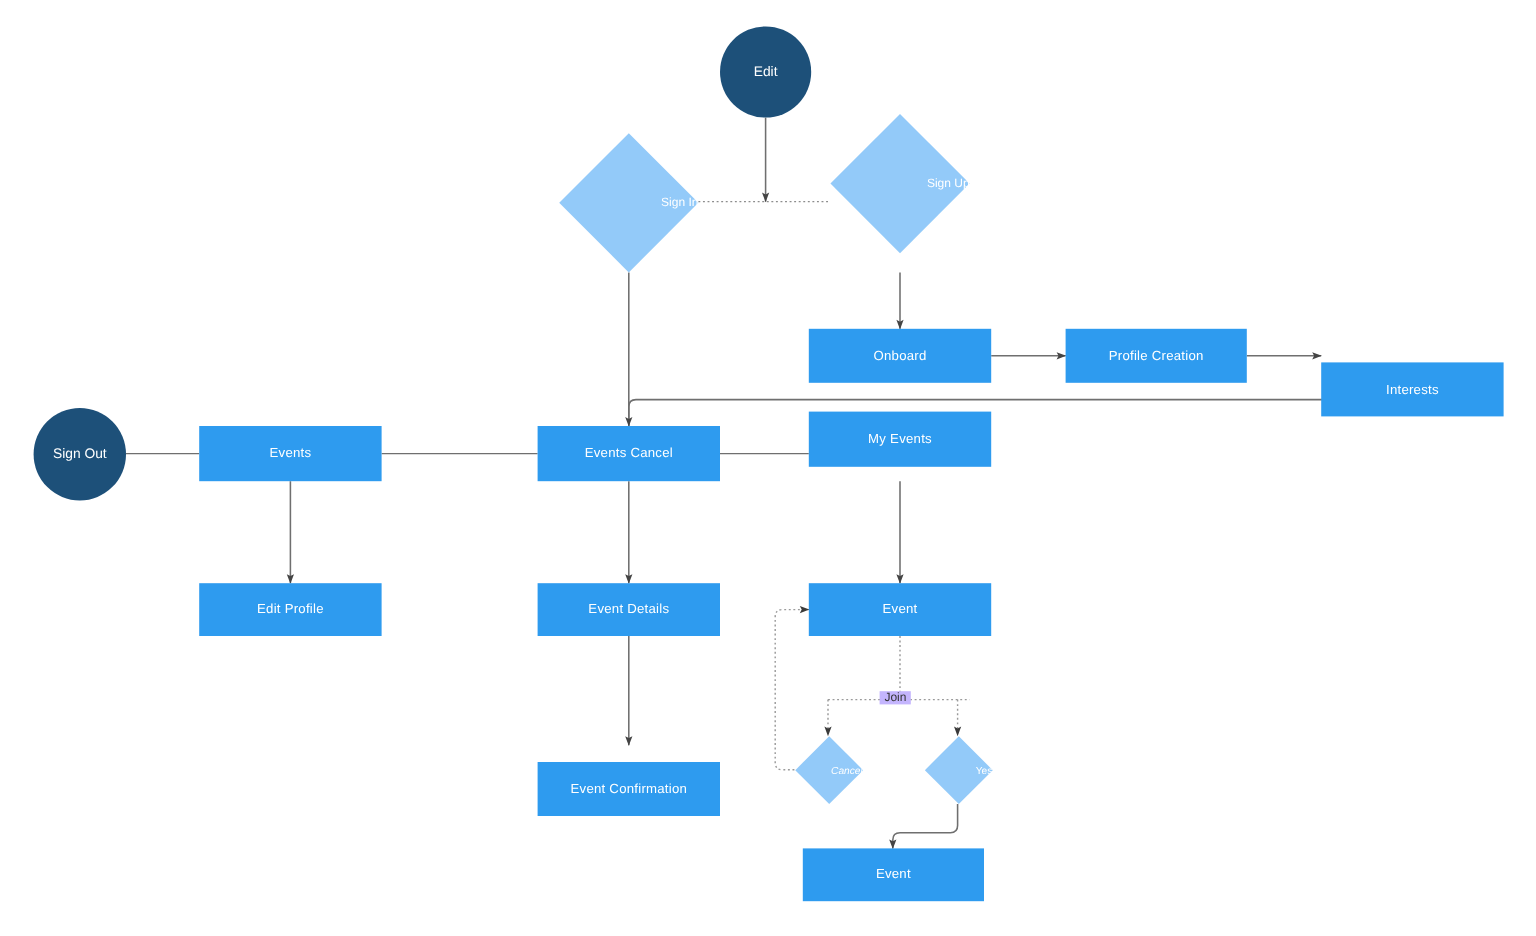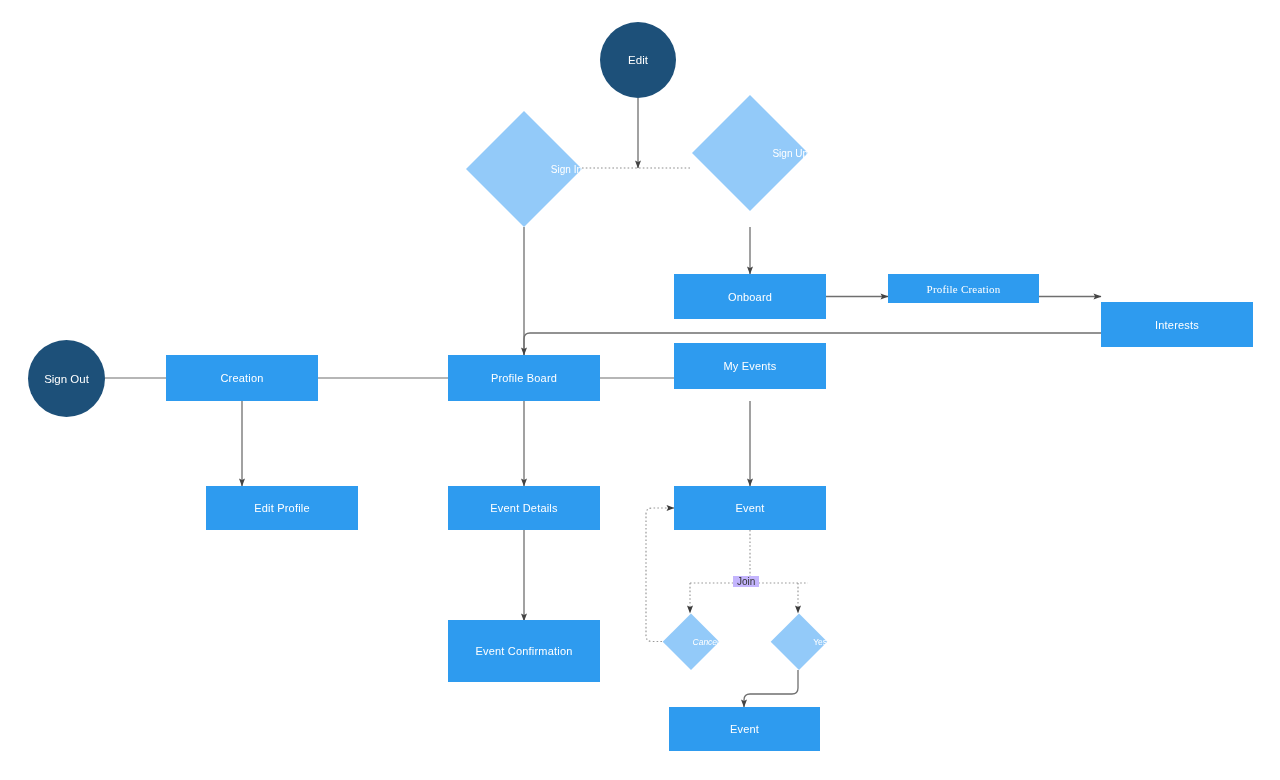--- a/index.html
+++ b/index.html
@@ -167,57 +167,57 @@
 
 <div class="node node-diamond" style="left:692px; top:95px; width:116px; height:116px;">
   <span class="dia-shape"></span>
   <span class="dia-label">Sign Up</span>
 </div>
 
 <div class="node node-rect" style="left:674px; top:274px; width:152px; height:45px;">
   <span>Onboard</span>
 </div>
 
-<div class="node node-rect" style="left:888px; top:274px; width:151px; height:29px;font-family:Liberation Serif, serif;">
+<div class="node node-rect" style="left:888px; top:274px; width:151px; height:45px;">
   <span>Profile Creation</span>
 </div>
 
 <div class="node node-rect" style="left:1101px; top:274px; width:152px; height:45px;margin-top:28px;">
   <span>Interests</span>
 </div>
 
 <div class="node node-circle" style="left:28px; top:340px; width:77px; height:77px;text-align:center;">
   <span>Sign Out</span>
 </div>
 
 <div class="node node-rect" style="left:166px; top:355px; width:152px; height:46px;">
-  <span>Creation</span>
+  <span>Events</span>
 </div>
 
 <div class="node node-rect" style="left:448px; top:355px; width:152px; height:46px;">
-  <span>Profile Board</span>
+  <span>Events Cancel</span>
 </div>
 
 <div class="node node-rect" style="left:674px; top:343px; width:152px; height:46px;">
   <span>My Events</span>
 </div>
 
-<div class="node node-rect" style="left:166px; top:486px; width:152px; height:44px;margin-left:40px;">
+<div class="node node-rect" style="left:166px; top:486px; width:152px; height:44px;">
   <span>Edit Profile</span>
 </div>
 
 <div class="node node-rect" style="left:448px; top:486px; width:152px; height:44px;">
   <span>Event Details</span>
 </div>
 
 <div class="node node-rect" style="left:674px; top:486px; width:152px; height:44px;">
   <span>Event</span>
 </div>
 
-<div class="node node-rect" style="left:448px; top:620px; width:152px; height:62px;">
+<div class="node node-rect" style="left:448px; top:635px; width:152px; height:45px;">
   <span>Event Confirmation</span>
 </div>
 
 <div class="node node-diamond small" style="left:662px; top:613px; width:57px; height:57px;font-style:italic;">
   <span class="dia-shape"></span>
   <span class="dia-label">Cancel</span>
 </div>
 
 <div class="node node-diamond small" style="left:770px; top:613px; width:57px; height:57px;">
   <span class="dia-shape"></span>

